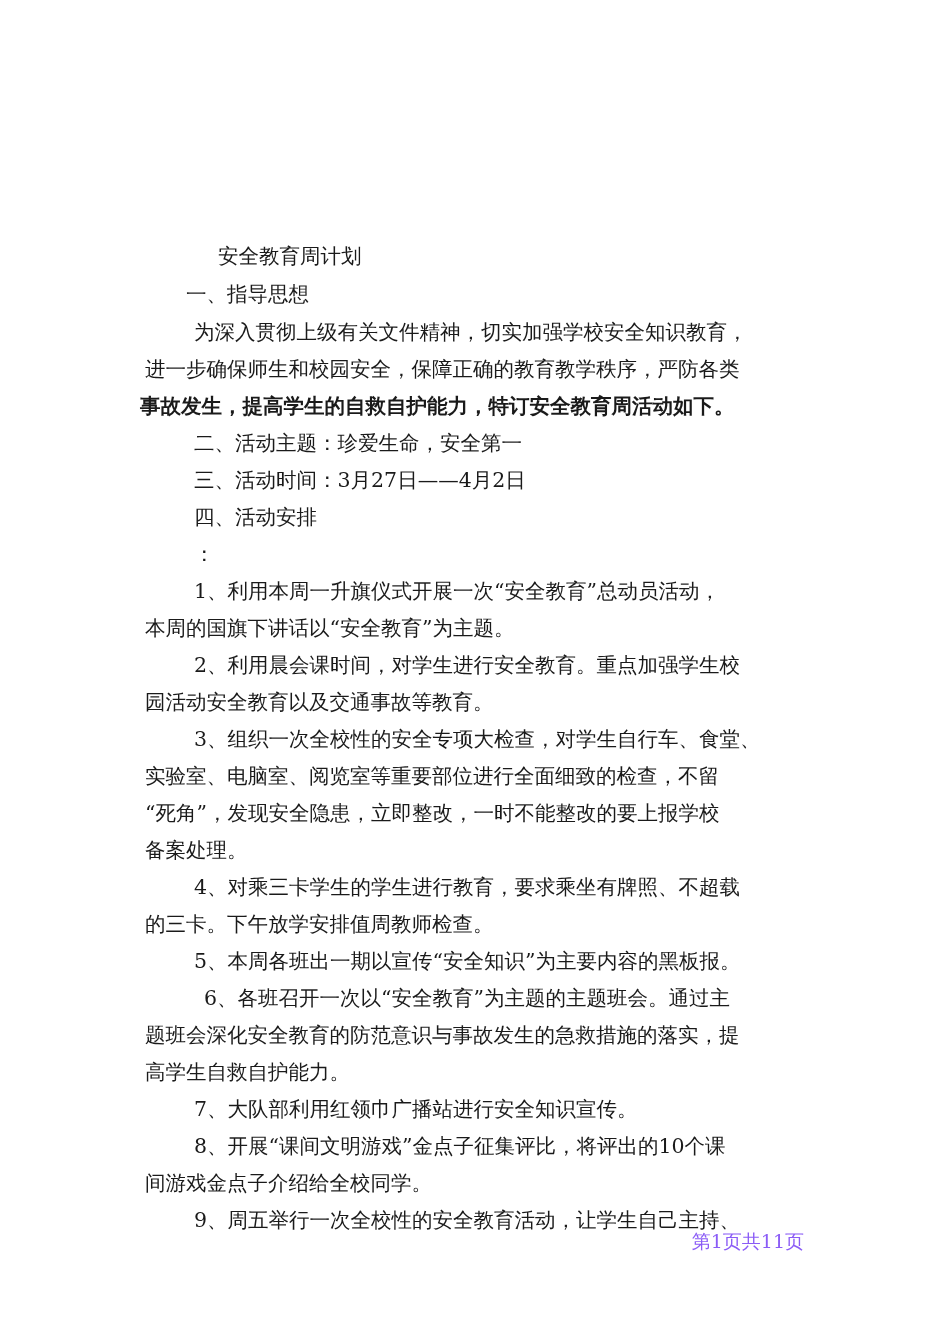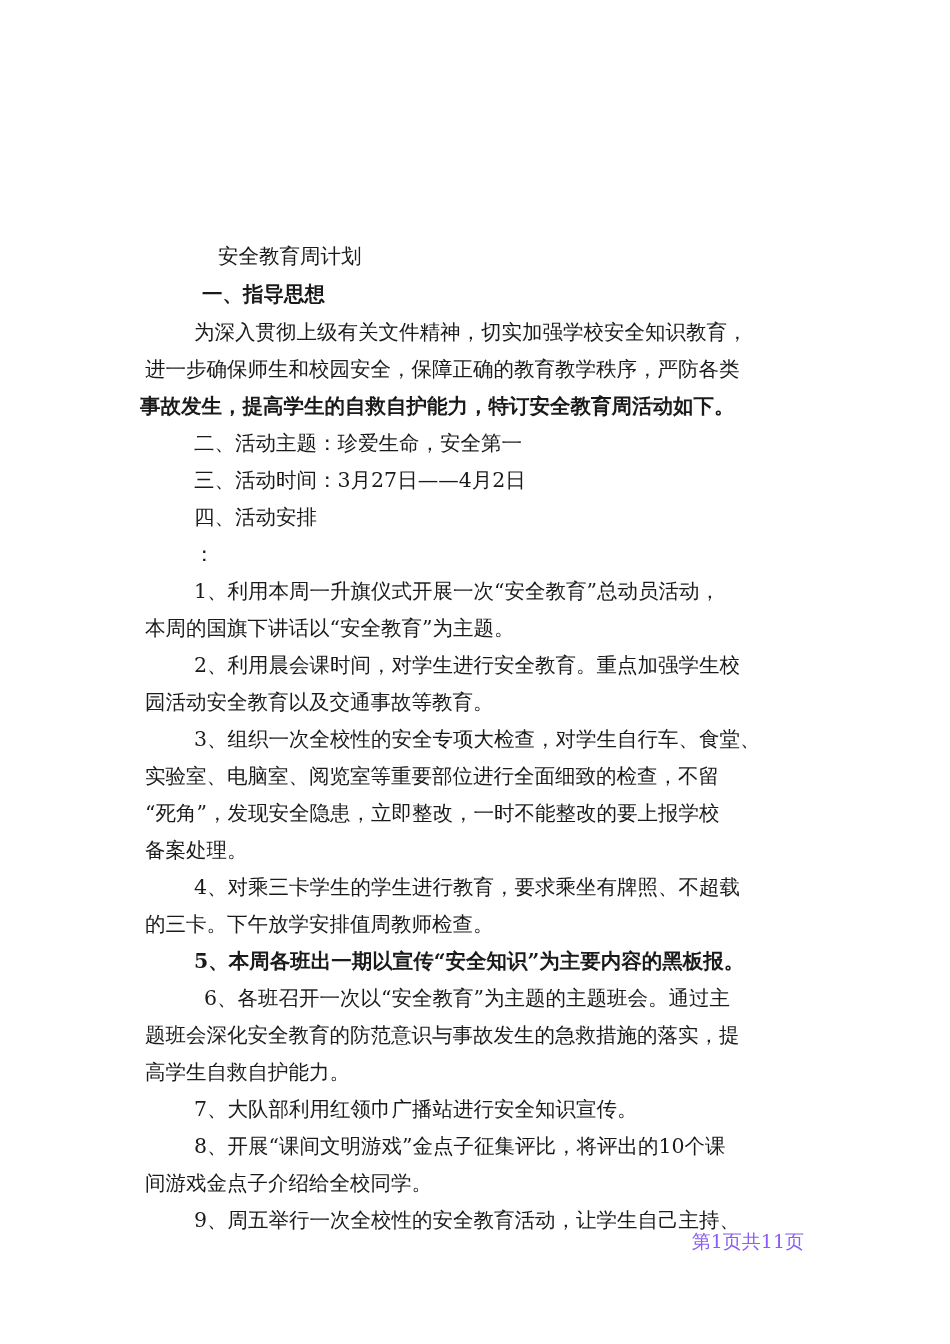--- a/index.html
+++ b/index.html
@@ -11,39 +11,39 @@
       font-size: 24px; color: #e8141b; letter-spacing: 1px; }
     .line { position: absolute; font-size: 20.5px; white-space: nowrap; line-height: 28px; }
     .footer { position: absolute; top: 1229px; right: 146px; font-size: 19px; color: #8b5cf6; }
   </style>
 </head>
 <body>
 
 <div class="page">
   <div id="body-lines">
       <div class="line" style="left: 188px; top: 242px; margin-left: 30px;">安全教育周计划</div>
-      <div class="line" style="left: 202px; top: 280px; font-weight: bold;">一、指导思想</div>
+      <div class="line" style="left: 186px; top: 280px;">一、指导思想</div>
       <div class="line" style="left: 194px; top: 318px;">为深入贯彻上级有关文件精神，切实加强学校安全知识教育，</div>
       <div class="line" style="left: 145px; top: 355px;">进一步确保师生和校园安全，保障正确的教育教学秩序，严防各类</div>
       <div class="line" style="left: 140px; top: 392px; font-weight: bold;">事故发生，提高学生的自救自护能力，特订安全教育周活动如下。</div>
       <div class="line" style="left: 194px; top: 429px;">二、活动主题：珍爱生命，安全第一</div>
       <div class="line" style="left: 194px; top: 466px;">三、活动时间：3月27日——4月2日</div>
       <div class="line" style="left: 194px; top: 503px;">四、活动安排</div>
       <div class="line" style="left: 194px; top: 540px;">：</div>
       <div class="line" style="left: 194px; top: 577px;">1、利用本周一升旗仪式开展一次“安全教育”总动员活动，</div>
       <div class="line" style="left: 145px; top: 614px;">本周的国旗下讲话以“安全教育”为主题。</div>
       <div class="line" style="left: 194px; top: 651px;">2、利用晨会课时间，对学生进行安全教育。重点加强学生校</div>
       <div class="line" style="left: 145px; top: 688px;">园活动安全教育以及交通事故等教育。</div>
       <div class="line" style="left: 194px; top: 725px;">3、组织一次全校性的安全专项大检查，对学生自行车、食堂、</div>
       <div class="line" style="left: 145px; top: 762px;">实验室、电脑室、阅览室等重要部位进行全面细致的检查，不留</div>
       <div class="line" style="left: 145px; top: 799px;">“死角”，发现安全隐患，立即整改，一时不能整改的要上报学校</div>
       <div class="line" style="left: 145px; top: 836px;">备案处理。</div>
       <div class="line" style="left: 194px; top: 873px;">4、对乘三卡学生的学生进行教育，要求乘坐有牌照、不超载</div>
       <div class="line" style="left: 145px; top: 910px;">的三卡。下午放学安排值周教师检查。</div>
-      <div class="line" style="left: 194px; top: 947px; font-weight: bold;">5、本周各班出一期以宣传“安全知识”为主要内容的黑板报。</div>
+      <div class="line" style="left: 194px; top: 947px;">5、本周各班出一期以宣传“安全知识”为主要内容的黑板报。</div>
       <div class="line" style="left: 194px; top: 984px; margin-left: 10px;">6、各班召开一次以“安全教育”为主题的主题班会。通过主</div>
       <div class="line" style="left: 145px; top: 1021px;">题班会深化安全教育的防范意识与事故发生的急救措施的落实，提</div>
       <div class="line" style="left: 145px; top: 1058px;">高学生自救自护能力。</div>
       <div class="line" style="left: 194px; top: 1095px;">7、大队部利用红领巾广播站进行安全知识宣传。</div>
       <div class="line" style="left: 194px; top: 1132px;">8、开展“课间文明游戏”金点子征集评比，将评出的10个课</div>
       <div class="line" style="left: 145px; top: 1169px;">间游戏金点子介绍给全校同学。</div>
       <div class="line" style="left: 194px; top: 1206px;">9、周五举行一次全校性的安全教育活动，让学生自己主持、</div>
     </div>
   <div class="footer">第1页共11页</div>
 </div>

